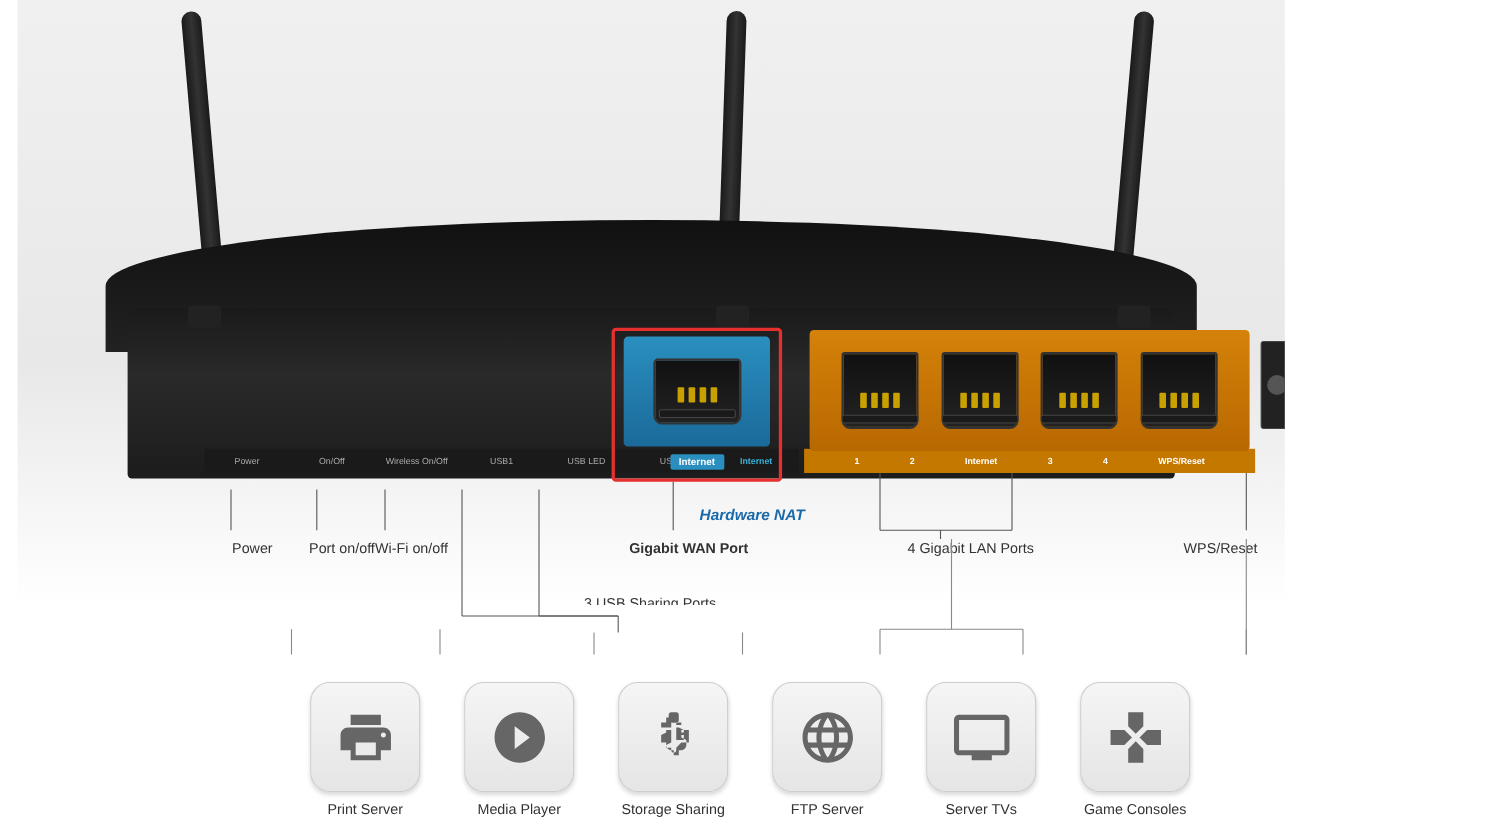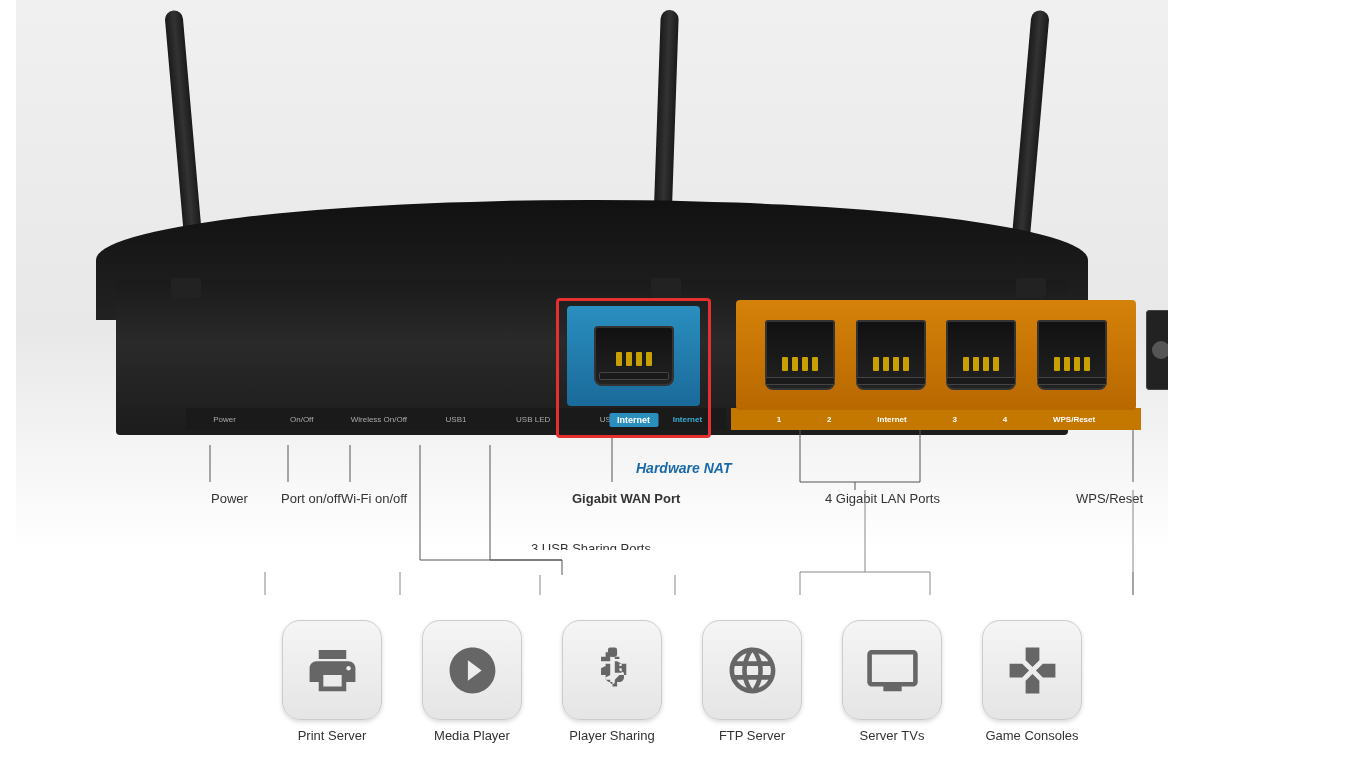--- a/index.html
+++ b/index.html
@@ -473,21 +473,21 @@
     <span class="icon-label">Media Player</span>
   </div>
 
   <div class="icon-item">
     <div class="icon-box">
       <svg class="icon-svg" viewBox="0 0 24 24">
         <path d="M15 7v4h1v2h-3V5l-2 1V4H9v2H7v2h2v2l-2 1v3h2v1c0 1.1.9 2 2 2h1v2h2v-2h1c1.1 0 2-.9 2-2v-1h1V9h-3V7h-2zm-2-1h2v1h-2zm0 10v1c0 .55-.45 1-1 1s-1-.45-1-1v-1H9v-1l2-1V9H9V8h2V6h2v2h1l2 1v1h-1v2l2 1v1h-2z"></path>
         <rect x="10" y="2" width="4" height="4" rx="1"></rect>
       </svg>
     </div>
-    <span class="icon-label">Player Sharing</span>
+    <span class="icon-label">Storage Sharing</span>
   </div>
 
   <div class="icon-item">
     <div class="icon-box">
       <svg class="icon-svg" viewBox="0 0 24 24">
         <path d="M11.99 2C6.47 2 2 6.48 2 12s4.47 10 9.99 10C17.52 22 22 17.52 22 12S17.52 2 11.99 2zm6.93 6h-2.95c-.32-1.25-.78-2.45-1.38-3.56 1.84.63 3.37 1.91 4.33 3.56zM12 4.04c.83 1.2 1.48 2.53 1.91 3.96h-3.82c.43-1.43 1.08-2.76 1.91-3.96zM4.26 14C4.1 13.36 4 12.69 4 12s.1-1.36.26-2h3.38c-.08.66-.14 1.32-.14 2 0 .68.06 1.34.14 2H4.26zm.82 2h2.95c.32 1.25.78 2.45 1.38 3.56-1.84-.63-3.37-1.9-4.33-3.56zm2.95-8H5.08c.96-1.66 2.49-2.93 4.33-3.56C8.81 5.55 8.35 6.75 8.03 8zM12 19.96c-.83-1.2-1.48-2.53-1.91-3.96h3.82c-.43 1.43-1.08 2.76-1.91 3.96zM14.34 14H9.66c-.09-.66-.16-1.32-.16-2 0-.68.07-1.35.16-2h4.68c.09.65.16 1.32.16 2 0 .68-.07 1.34-.16 2zm.25 5.56c.6-1.11 1.06-2.31 1.38-3.56h2.95c-.96 1.65-2.49 2.93-4.33 3.56zM16.36 14c.08-.66.14-1.32.14-2 0-.68-.06-1.34-.14-2h3.38c.16.64.26 1.31.26 2s-.1 1.36-.26 2h-3.38z"></path>
       </svg>
     </div>
     <span class="icon-label">FTP Server</span>
   </div>

